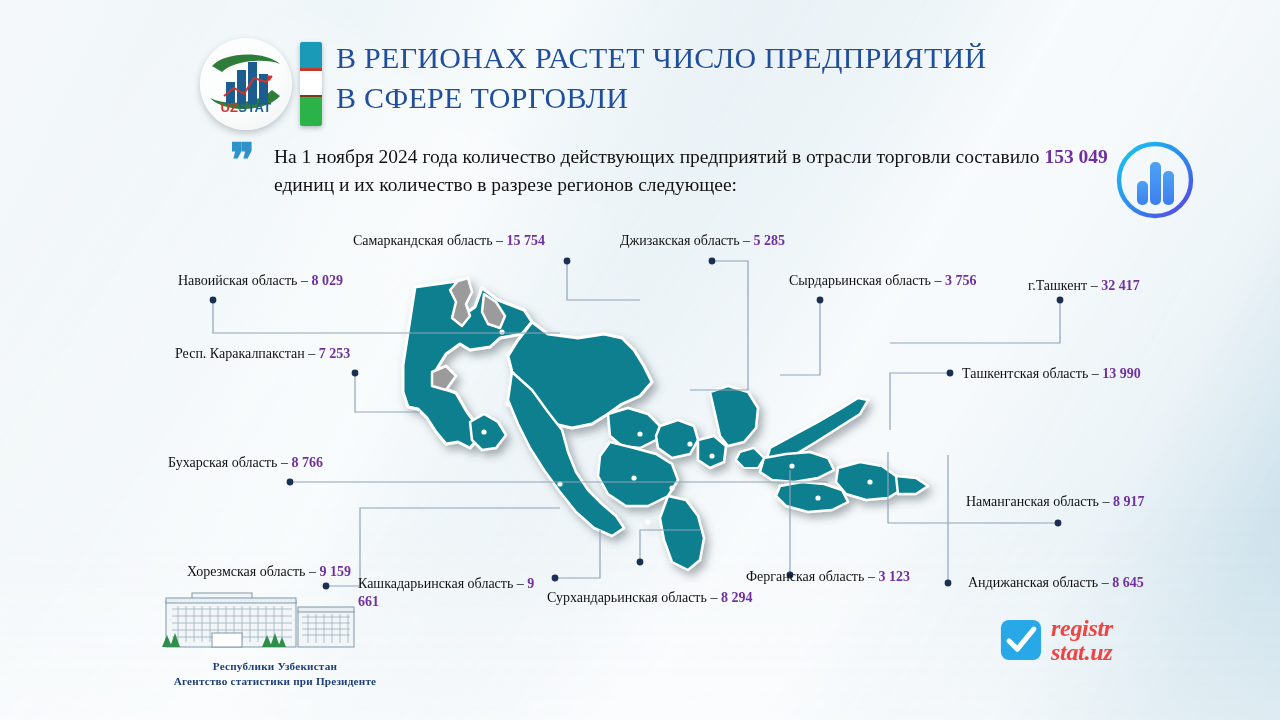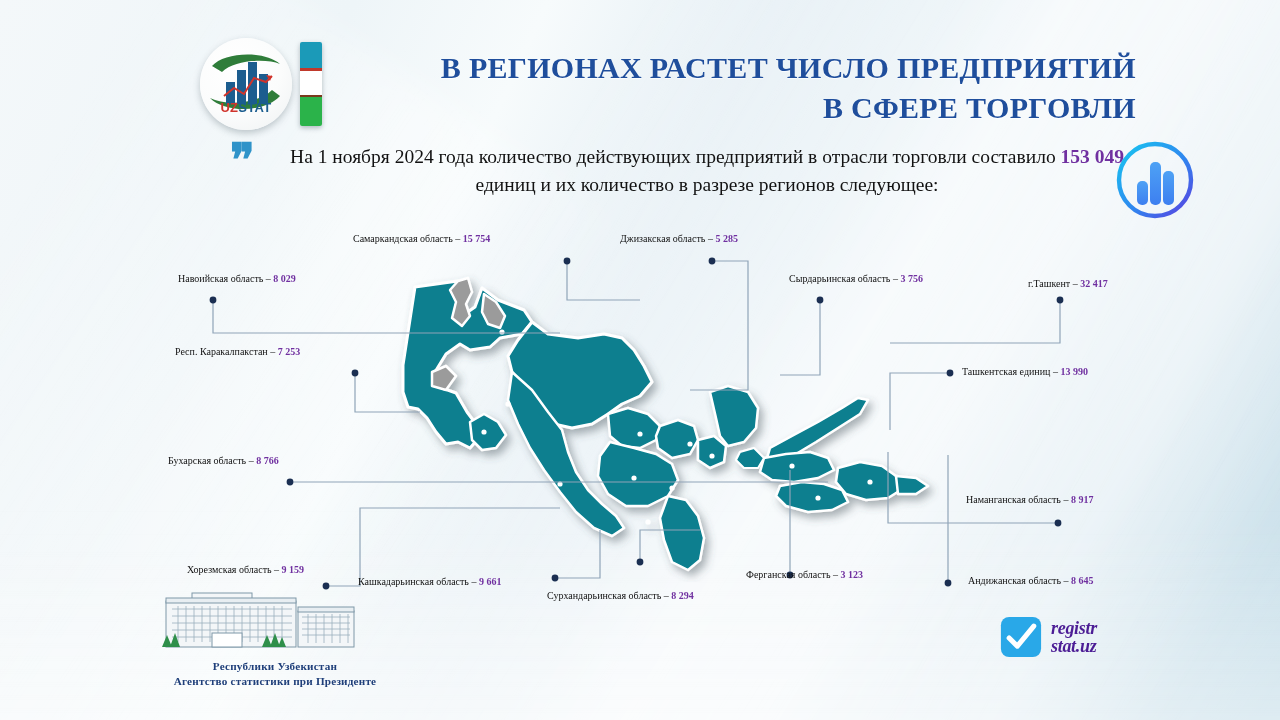--- a/index.html
+++ b/index.html
@@ -65,44 +65,43 @@
     overflow: hidden;
   }
   .flag-seg { width: 100%; }
   .flag-blue  { height: 31%; background: #1b9ab8; }
   .flag-r1    { height: 3%;  background: #c0392b; }
   .flag-white { height: 29%; background: #ffffff; }
   .flag-r2    { height: 3%;  background: #7a3a1d; }
   .flag-green { height: 34%; background: #2bb34a; }
 
   .title {
-    position: absolute; left: 336px; top: 48px; width: 800px;
-    text-align: right;
+    position: absolute; left: 336px; top: 38px; width: 800px;
+    text-align: left;
     color: #1f4e9c;
-    font-weight: bold;
+    font-weight: normal;
     font-size: 30px;
     line-height: 1.33;
     letter-spacing: 0.3px;
     text-shadow: 0 1px 1px rgba(255,255,255,0.8);
   }
 
   .subtitle-wrap {
     position: absolute; left: 230px; top: 143px; width: 910px;
   }
   .quote-mark {
     position: absolute; left: 0px; top: 2px;
     color: #2f93c9;
     font-size: 46px;
     font-weight: bold;
     line-height: 0.7;
     font-family: "Liberation Serif", serif;
   }
   .subtitle {
     padding-left: 44px;
-    text-align: center;
     font-size: 19.5px;
     line-height: 1.44;
     color: #121212;
   }
   .hl { color: #7030A0; font-weight: bold; }
 
   .chart-badge {
     position: absolute; left: 1112px; top: 137px; width: 86px; height: 86px;
   }
 
@@ -110,21 +109,21 @@
   .map-wrap {
     position: absolute; left: 372px; top: 272px; width: 600px; height: 310px;
   }
 
   
   .conns { position: absolute; left: 0; top: 0; width: 1280px; height: 720px; pointer-events: none; }
 
   
   .lbl {
     position: absolute;
-    font-size: 10px;
+    font-size: 14px;
     color: #111111;
     white-space: nowrap;
     line-height: 1.3;
   }
   .lbl .num { color: #7030A0; font-weight: bold; }
   .lbl.wrap2 { white-space: normal; width: 190px; }
 
   
   .agency {
     position: absolute; left: 150px; top: 585px; width: 250px;
@@ -139,23 +138,23 @@
     letter-spacing: 0.2px;
   }
   .registr {
     position: absolute; left: 1000px; top: 616px;
     display: flex; align-items: center; gap: 9px;
   }
   .registr-text {
     font-family: "Liberation Serif", serif;
     font-style: italic;
     font-weight: bold;
-    font-size: 18px;
+    font-size: 24px;
     line-height: 1.02;
-    color: #4c1d95;
+    color: #ef4444;
     letter-spacing: -0.3px;
   }
 </style>
 </head>
 <body>
 
 <div class="bg-band band-d"></div>
 <div class="bg-band band-a"></div>
 <div class="bg-band band-b"></div>
 <div class="bg-band band-c"></div>
@@ -367,21 +366,21 @@
 
 <div class="lbl" style="left:1028px; top:277px;">
   <span>г.Ташкент</span><span> – </span><span class="num">32 417</span>
 </div>
 
 <div class="lbl" style="left:175px; top:345px;">
   <span>Респ. Каракалпакстан</span><span> – </span><span class="num">7 253</span>
 </div>
 
 <div class="lbl" style="left:962px; top:365px;">
-  <span>Ташкентская  единиц</span><span> – </span><span class="num">13 990</span>
+  <span>Ташкентская  область</span><span> – </span><span class="num">13 990</span>
 </div>
 
 <div class="lbl" style="left:168px; top:454px;">
   <span>Бухарская  область</span><span> – </span><span class="num">8 766</span>
 </div>
 
 <div class="lbl" style="left:966px; top:493px;">
   <span>Наманганская  область</span><span> – </span><span class="num">8 917</span>
 </div>
 

